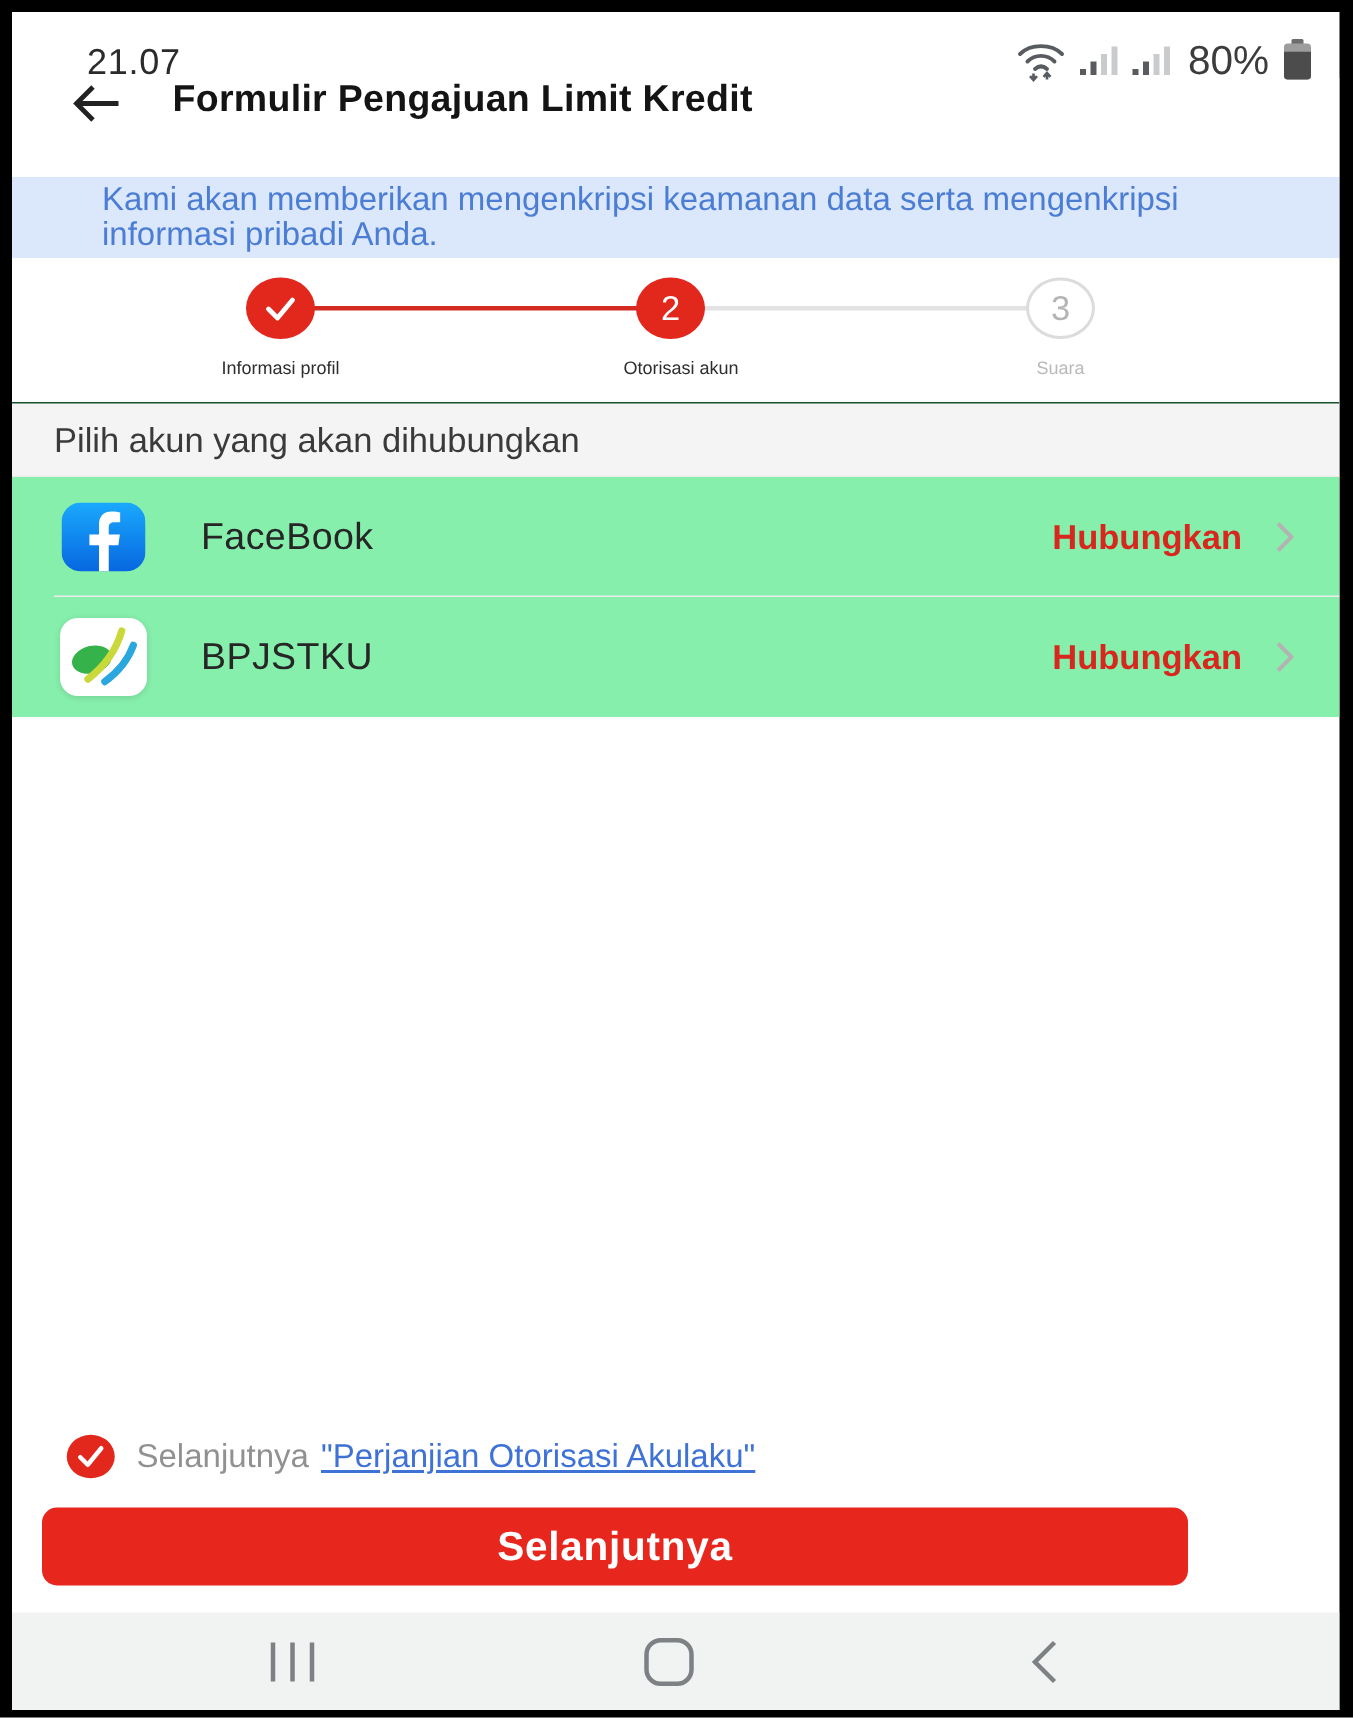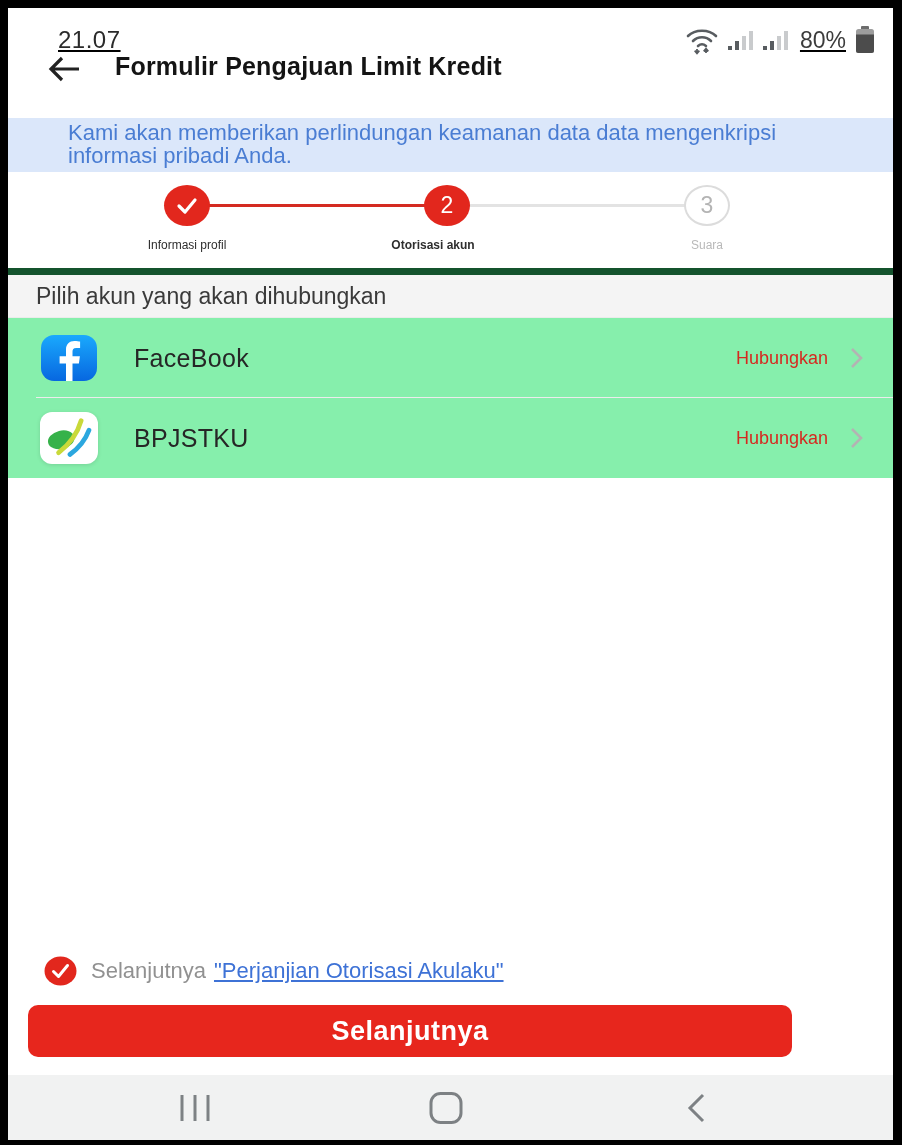--- a/index.html
+++ b/index.html
@@ -10,27 +10,26 @@
     position: relative;
     overflow: hidden;
   }
   .screen {
     position: absolute; left: 8px; top: 8px;
     width: 885px; height: 1132px;
     background: #fff; overflow: hidden;
   }
   
   .statusbar {
-    height: 44px; display: flex; align-items: center;
+    height: 44px; display: flex; 
     padding: 20px 16px 0 50px;
-    text-decoration: underline;
   }
   .time { font-size: 24px; color: #2b2b2b; letter-spacing: 0.5px; }
   .status-right { margin-left: auto; display: flex; align-items: center; gap: 7px; }
-  .battery-pct { font-size: 23px; color: #3c3c3c; margin-left: 3px; }
+  .battery-pct { font-size: 27px; color: #3c3c3c; margin-left: 3px; }
   
   .header { height: 66px; display: flex; align-items: flex-start; padding-left: 37px; background: #fff; }
   .back-btn { width: 40px; height: 34px; display: flex; align-items: center; cursor: pointer; }
   .page-title { margin-left: 30px; font-size: 25px; font-weight: 700; color: #141414; letter-spacing: 0.2px; }
   
   .banner { background: #dbe7fa; padding: 3px 60px 5px 60px; min-height: 49px; display: flex; align-items: center; }
   .banner-text { font-size: 22px; line-height: 23px; color: #4a7dd3; max-width: 730px; }
   
   .stepper { position: relative; height: 96px; background: #fff; }
   .connector { position: absolute; top: 32px; height: 3px; }
@@ -41,42 +40,42 @@
     display: flex; align-items: center; justify-content: center;
     font-size: 23px; z-index: 2;
   }
   .step-circle.done, .step-circle.active { background: #e2271d; color: #fff; }
   .step-circle.pending { background: #fff; border: 2px solid #dcdcdc; color: #b4b4b4; }
   .step-c1 { left: 156px; } .step-c2 { left: 416px; } .step-c3 { left: 676px; }
   .step-label {
     position: absolute; top: 66px; transform: translateX(-50%);
     font-size: 12px; color: #2e2e2e; white-space: nowrap;
   }
-  .step-l1 { left: 179px; } .step-l2 { left: 425px; font-weight: bold; } .step-l3 { left: 699px; color: #b9b9b9; text-align: center; }
+  .step-l1 { left: 179px; } .step-l2 { left: 446px; } .step-l3 { left: 699px; color: #b9b9b9; text-align: center; }
   
   .section-header {
     height: 50px; background: #f4f4f4;
-    border-top: 7px solid #14532d; border-bottom: 1px solid #ebebeb;
+    border-top: 1px solid #14532d; border-bottom: 1px solid #ebebeb;
     display: flex; align-items: center; padding-left: 28px;
     font-size: 23px; color: #3a3a3a;
   }
   
   .account-row {
     height: 80px; display: flex; align-items: center;
     padding: 0 28px 0 32px; position: relative; background: #86efac; cursor: pointer;
   }
   .row-divider { position: absolute; bottom: 0; left: 28px; right: 0; height: 1px; background: #ececec; }
   .account-icon { width: 58px; height: 48px; display: flex; align-items: center; justify-content: center; }
   .bpjs-bg {
     width: 58px; height: 52px; background: #fff; border-radius: 12px;
     box-shadow: 0 1px 4px rgba(0,0,0,0.12);
     display: flex; align-items: center; justify-content: center;
   }
   .account-name { margin-left: 36px; font-size: 25px; color: #262626; letter-spacing: 0.3px; }
-  .account-action { margin-left: auto; font-size: 18px; color: #d6281f; }
+  .account-action { margin-left: auto; font-size: 23px; color: #d6281f; font-weight: bold; }
   .row-chevron { margin-left: 20px; display: flex; align-items: center; }
   
   .agreement { position: absolute; top: 948px; left: 36px; display: flex; align-items: center; }
   .agree-check { width: 33px; height: 30px; cursor: pointer; display: flex; }
   .agree-text { margin-left: 14px; font-size: 22px; color: #919191; }
   .agree-link { color: #3e72d6; text-decoration: underline; margin-left: 8px; cursor: pointer; }
   
   .submit-btn {
     position: absolute; left: 20px; top: 997px; width: 764px; height: 52px;
     background: #e7261d; border: none; border-radius: 10px;
@@ -136,21 +135,21 @@
   <div class="header">
     <span class="back-btn">
       <svg width="38" height="32" viewBox="0 0 38 32">
         <path d="M34 16 H6 M17 5 L6 16 L17 27" fill="none" stroke="#222" stroke-width="3.2"></path>
       </svg>
     </span>
     <span class="page-title">Formulir Pengajuan Limit Kredit</span>
   </div>
 
   <div class="banner">
-    <span class="banner-text">Kami akan memberikan perlindungan keamanan data data mengenkripsi informasi pribadi Anda.</span>
+    <span class="banner-text">Kami akan memberikan mengenkripsi keamanan data serta mengenkripsi informasi pribadi Anda.</span>
   </div>
 
   <div class="stepper">
     <div class="connector done"></div>
     <div class="connector todo"></div>
 
     <div class="step-circle done step-c1">
       <span style="display:flex;">
         <svg width="24" height="20" viewBox="0 0 24 20">
           <path d="M4 10 L10 16 L20 4" fill="none" stroke="#fff" stroke-width="3.2" stroke-linecap="round" stroke-linejoin="round"></path>

